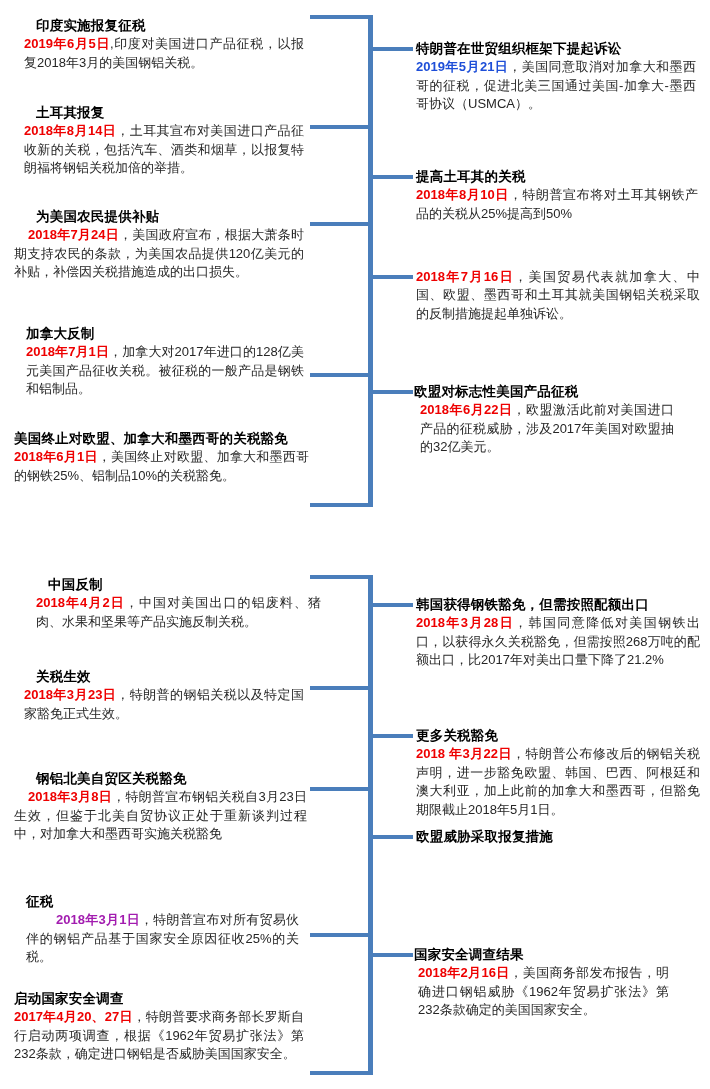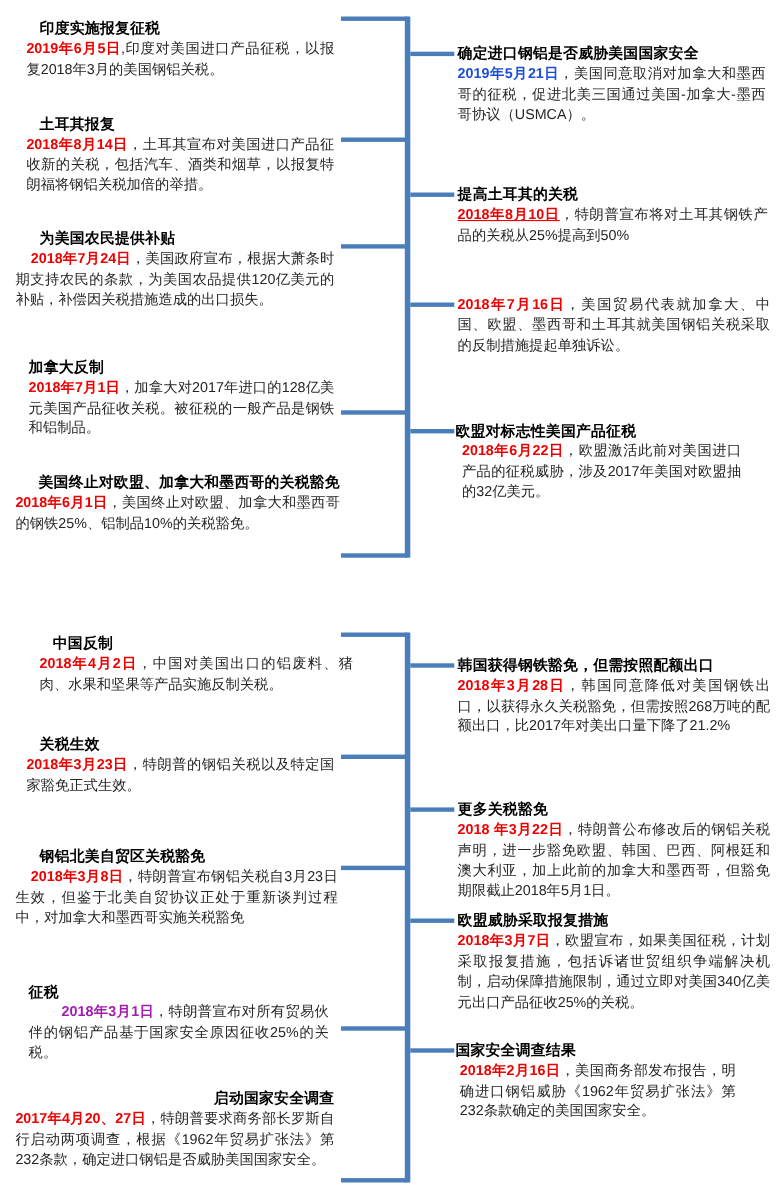--- a/index.html
+++ b/index.html
@@ -41,21 +41,21 @@
     line-height: 1.42;
     text-align: justify;
   }
   .event .ev-date {
     color: #ee0000;
     font-weight: bold;
   }
   .indent-1 .ev-title { padding-left: 12px; }
   .indent-1 .ev-body  { text-indent: 0; }
   .indent-2 .ev-title { padding-left: 22px; }
-  .indent-0 .ev-title { padding-left: 0; text-align: right; }
+  .indent-0 .ev-title { padding-left: 0; }
 
   .left  { text-align: left; }
   .right { text-align: left; }
 </style>
 </head>
 <body>
 
 <div class="page">
 
   <div class="spine" style="left: 368px; top: 15px; height: 492px; background: rgb(74, 126, 187);"></div>
@@ -90,27 +90,27 @@
     <div class="ev-title">加拿大反制</div>
     <div class="ev-body" style="padding-left:12px;"><span class="ev-date" style="color: rgb(238, 0, 0);">2018年7月1日</span><span>，加拿大对2017年进口的128亿美元美国产品征收关税。被征税的一般产品是钢铁和铝制品。</span></div>
   </div>
 
   <div class="event left indent-0" style="left:14px; top:430px; width:295px;">
     <div class="ev-title">美国终止对欧盟、加拿大和墨西哥的关税豁免</div>
     <div class="ev-body"><span class="ev-date" style="color: rgb(238, 0, 0);">2018年6月1日</span><span>，美国终止对欧盟、加拿大和墨西哥的钢铁25%、铝制品10%的关税豁免。</span></div>
   </div>
 
   <div class="event right" style="left:416px; top:40px; width:280px;">
-    <div class="ev-title">确定进口钢铝是否威胁美国国家安全</div>
+    <div class="ev-title">特朗普在世贸组织框架下提起诉讼</div>
     <div class="ev-body"><span class="ev-date" style="color: #1d4ed8;">2019年5月21日</span><span>，美国同意取消对加拿大和墨西哥的征税，促进北美三国通过美国-加拿大-墨西哥协议（USMCA）。</span></div>
   </div>
 
   <div class="event right" style="left:416px; top:168px; width:282px;">
     <div class="ev-title">提高土耳其的关税</div>
-    <div class="ev-body"><span class="ev-date" style="color: rgb(238, 0, 0); text-decoration: underline;">2018年8月10日</span><span>，特朗普宣布将对土耳其钢铁产品的关税从25%提高到50%</span></div>
+    <div class="ev-body"><span class="ev-date" style="color: rgb(238, 0, 0);">2018年8月10日</span><span>，特朗普宣布将对土耳其钢铁产品的关税从25%提高到50%</span></div>
   </div>
 
   <div class="event right" style="left:416px; top:268px; width:284px;">
     <div class="ev-body"><span class="ev-date" style="color: rgb(238, 0, 0);">2018年7月16日</span><span>，美国贸易代表就加拿大、中国、欧盟、墨西哥和土耳其就美国钢铝关税采取的反制措施提起单独诉讼。</span></div>
   </div>
 
   <div class="event right" style="left:414px; top:383px; width:260px;">
     <div class="ev-title">欧盟对标志性美国产品征税</div>
     <div class="ev-body" style="padding-left:6px;"><span class="ev-date" style="color: rgb(238, 0, 0);">2018年6月22日</span><span>，欧盟激活此前对美国进口产品的征税威胁，涉及2017年美国对欧盟抽的32亿美元。</span></div>
   </div>
@@ -158,21 +158,20 @@
     <div class="ev-body"><span class="ev-date" style="color: rgb(238, 0, 0);">2018年3月28日</span><span>，韩国同意降低对美国钢铁出口，以获得永久关税豁免，但需按照268万吨的配额出口，比2017年对美出口量下降了21.2%</span></div>
   </div>
 
   <div class="event right" style="left:416px; top:727px; width:284px;">
     <div class="ev-title">更多关税豁免</div>
     <div class="ev-body"><span class="ev-date" style="color: rgb(238, 0, 0);">2018 年3月22日</span><span>，特朗普公布修改后的钢铝关税声明，进一步豁免欧盟、韩国、巴西、阿根廷和澳大利亚，加上此前的加拿大和墨西哥，但豁免期限截止2018年5月1日。</span></div>
   </div>
 
   <div class="event right" style="left:416px; top:828px; width:284px;">
     <div class="ev-title">欧盟威胁采取报复措施</div>
-    <div class="ev-body"><span class="ev-date" style="color: rgb(238, 0, 0);">2018年3月7日</span><span>，欧盟宣布，如果美国征税，计划采取报复措施，包括诉诸世贸组织争端解决机制，启动保障措施限制，通过立即对美国340亿美元出口产品征收25%的关税。</span></div>
   </div>
 
   <div class="event right" style="left:414px; top:946px; width:255px;">
     <div class="ev-title">国家安全调查结果</div>
     <div class="ev-body" style="padding-left:4px;"><span class="ev-date" style="color: rgb(238, 0, 0);">2018年2月16日</span><span>，美国商务部发布报告，明确进口钢铝威胁《1962年贸易扩张法》第232条款确定的美国国家安全。</span></div>
   </div>
 
 </div>
 
 </body></html>

